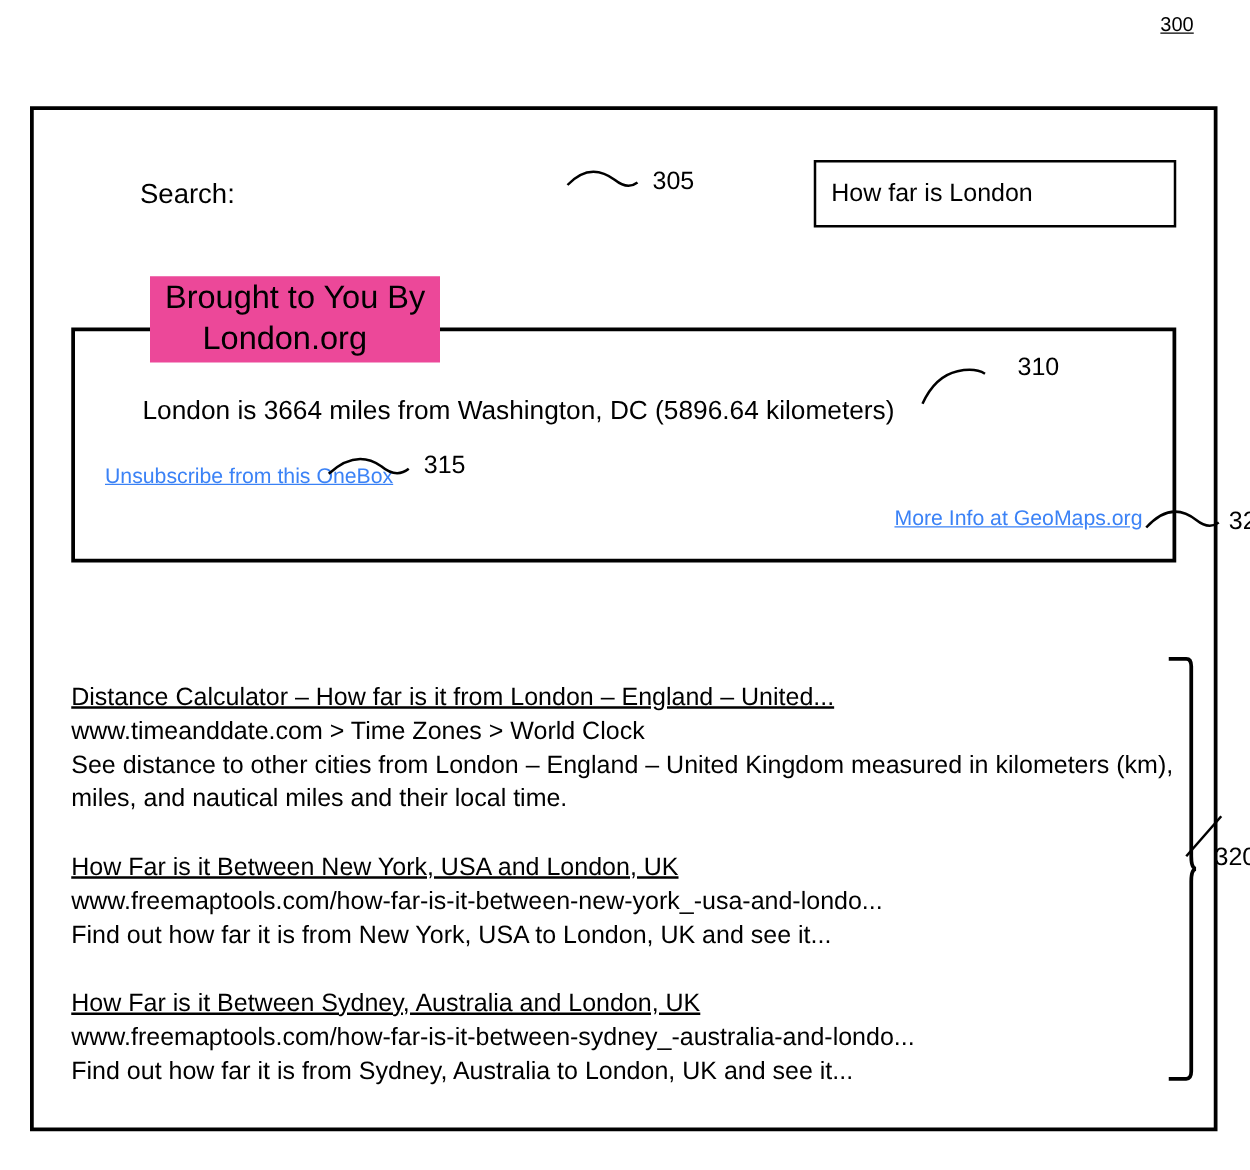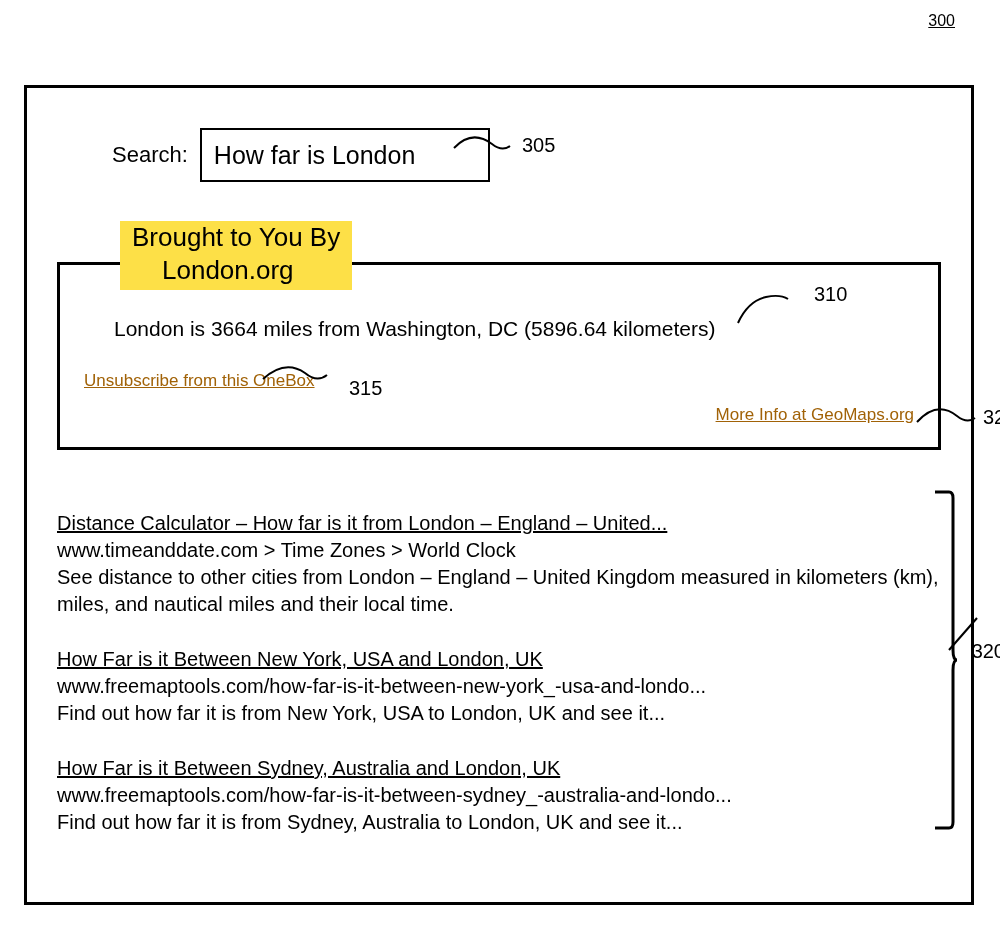--- a/index.html
+++ b/index.html
@@ -24,62 +24,63 @@
       width: 950px;
       height: 820px;
       border: 3px solid #000;
       padding: 40px 30px 30px 30px;
     }
     .search-row {
       display: flex;
       align-items: center;
       margin-left: 55px;
       position: relative;
+      justify-content: space-between;
     }
     .search-label {
       font-size: 22px;
       margin-right: 12px;
     }
     .search-input {
       border: 2px solid #000;
-      font-size: 25px;
+      font-size: 20px;
       padding: 25px 12px;
       width: 290px;
       height: 42px;
     }
     .onebox {
       position: relative;
       margin-top: 80px;
       border: 3px solid #000;
       padding: 0 24px 22px 24px;
     }
     .onebox-legend {
       position: absolute;
       top: -44px;
       left: 60px;
-      background: #fde047;
+      background: #ec4899;
       padding: 0 12px 4px 12px;
       font-size: 26px;
       line-height: 1.25;
     }
     .onebox-answer {
       margin-top: 52px;
       margin-left: 30px;
       font-size: 21px;
       position: relative;
     }
     .onebox-links {
       margin-top: 30px;
       display: flex;
       justify-content: space-between;
       font-size: 17px;
     }
-    .onebox-links a { color: #a16207; }
+    .onebox-links a { color: #3b82f6; }
     .results-block {
-      margin-top: 60px;
+      margin-top: 95px;
       position: relative;
     }
     .result {
       margin-bottom: 28px;
       font-size: 20px;
       line-height: 1.35;
     }
     .result-title {
       text-decoration: underline;
     }
@@ -140,21 +141,21 @@
     </div>
 
     <div class="onebox-links">
       <div style="position:relative;">
         <a href="#">Unsubscribe from this OneBox</a>
         
         <div class="callout" style="left:245px; top:-10px;">
           <svg width="80" height="26" style="left:-68px; top:2px;">
             <path d="M 2 16 Q 24 -4 44 10 Q 56 20 66 12" stroke="#000" stroke-width="2" fill="none"></path>
           </svg>
-          <span style="position:absolute; left:20px; top:0;margin-top:16px;">315</span>
+          <span style="position:absolute; left:10px; top:0;">315</span>
         </div>
       </div>
       <div style="position:relative;margin-top:34px;">
         <a href="#">More Info at GeoMaps.org</a>
       </div>
     </div>
   </div>
 
   <div class="callout" style="right:-6px; top:316px;">
     <svg width="70" height="30" style="left:-62px; top:0;">

